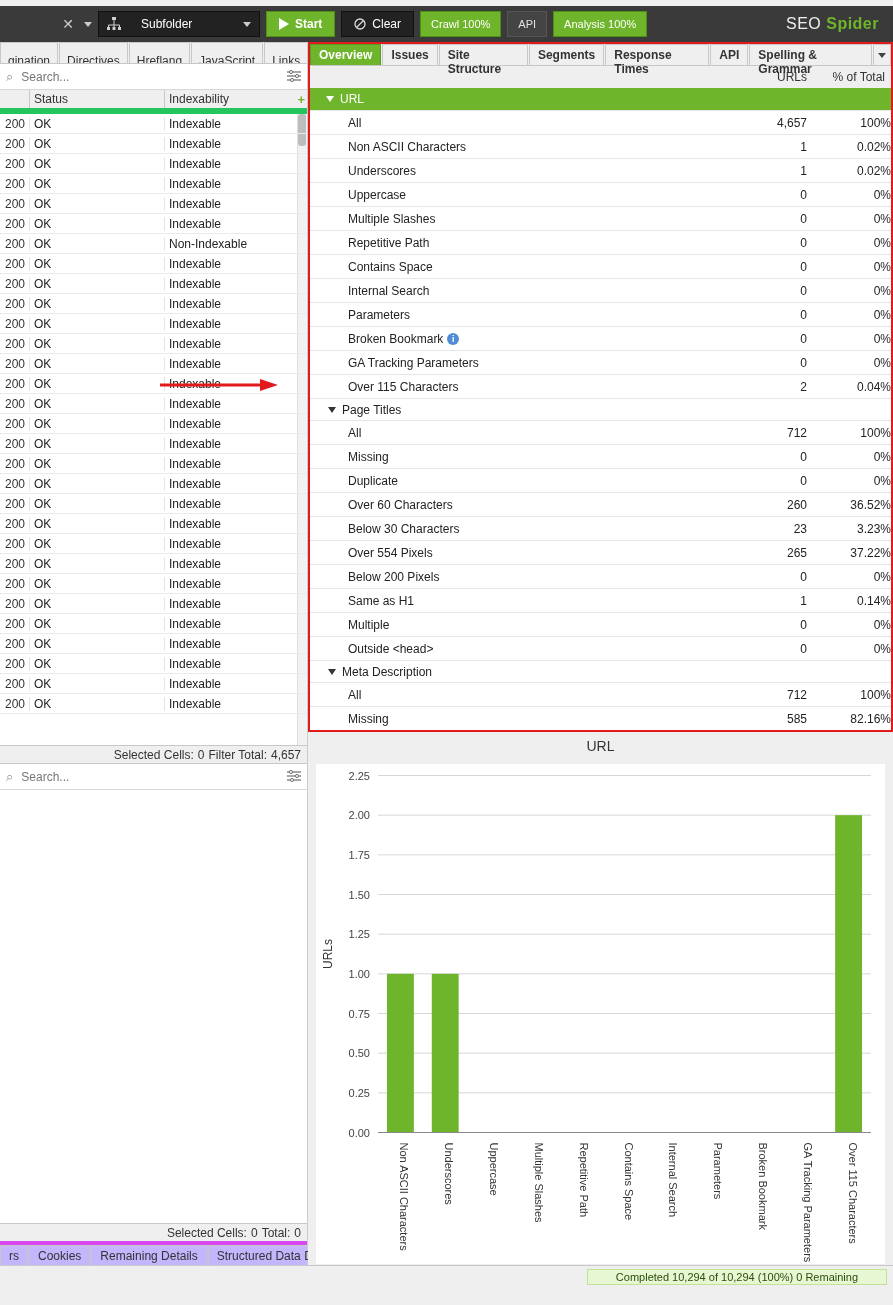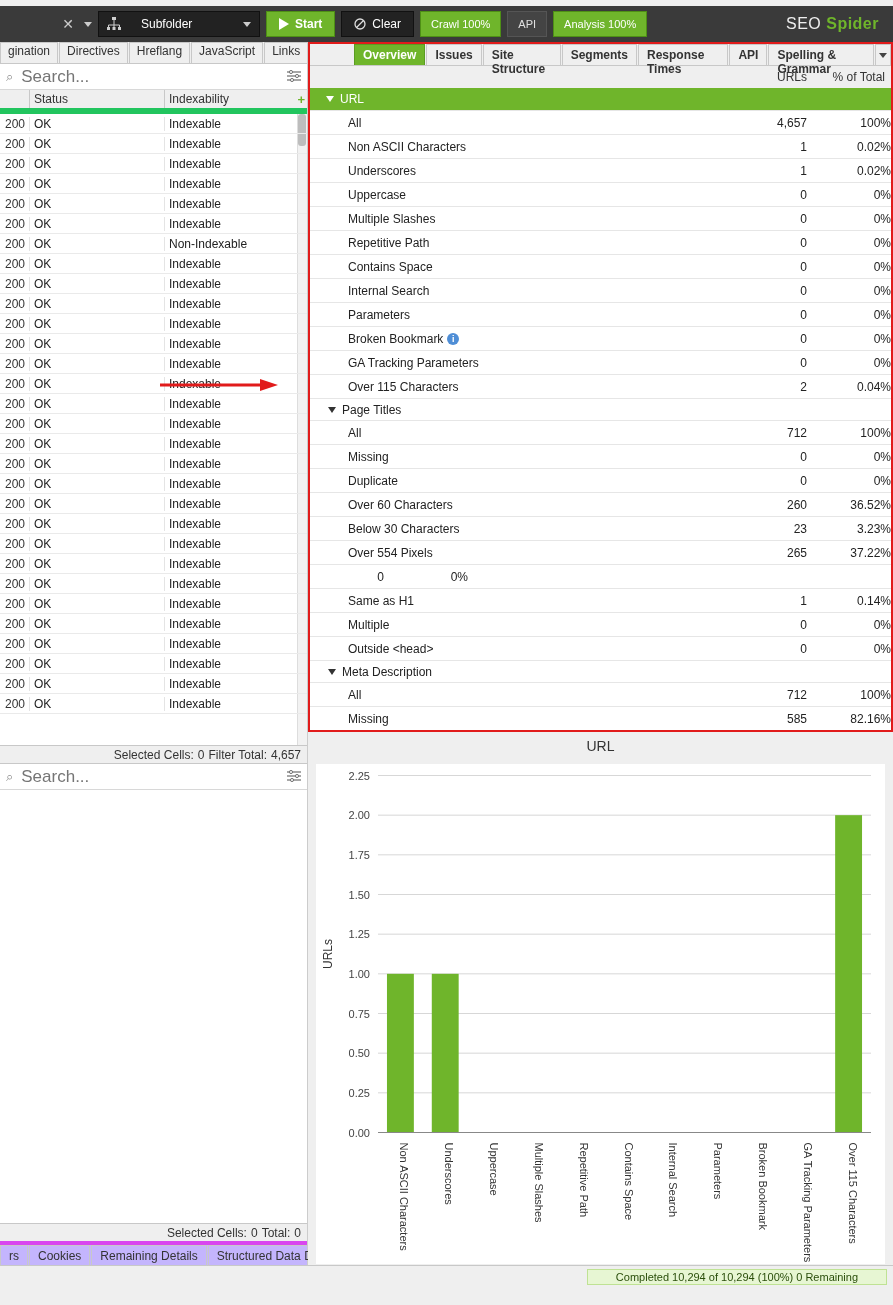--- a/index.html
+++ b/index.html
@@ -19,45 +19,45 @@
   .badge.green{background:#6fb52b;border-color:#4e8f15}
   .badge.grey{background:#444;color:#e0e0e0;border-color:#555}
   .brand{margin-left:auto;color:#eee;font-size:16px;letter-spacing:.5px;padding-right:8px;white-space:nowrap}
   .brand .spider{color:#6fb52b;font-weight:600;}
 
   .main{display:flex;height:calc(100% - 36px - 24px - 16px - 6px);}
   .left-col{width:308px;display:flex;flex-direction:column;border-right:1px solid #ccc;background:#fff;}
   .right-col{flex:1;display:flex;flex-direction:column;min-width:0;}
 
   .left-tabs{height:22px;background:#efefef;display:flex;align-items:stretch;border-bottom:1px solid #c8c8c8;overflow:hidden;}
-  .left-tabs .tab{padding:1px 7px;background:#efefef;border:1px solid #c8c8c8;border-bottom:none;color:#333;cursor:pointer;font-size:12px;white-space:nowrap;margin-right:1px;}
+  .left-tabs .tab{padding:11px 7px;background:#efefef;border:1px solid #c8c8c8;border-bottom:none;color:#333;cursor:pointer;font-size:12px;white-space:nowrap;margin-right:1px;}
 
   .search-row{height:26px;display:flex;align-items:center;padding:0 6px;gap:6px;background:#fff;border-bottom:1px solid #d8d8d8}
   .search-row .mag{color:#888;font-size:13px}
-  .search-row input{flex:1;border:none;outline:none;font-size:17px;color:#333;background:transparent}
+  .search-row input{flex:1;border:none;outline:none;font-size:12px;color:#333;background:transparent}
   .search-row .filter-icon{color:#888;font-size:14px;cursor:pointer}
 
   .grid-head{display:flex;height:24px;background:#efefef;border-bottom:6px solid #22c55e;align-items:center;font-size:12px;color:#333;position:relative}
   .grid-head .c1{width:30px;border-right:1px solid #c8c8c8;height:100%;}
   .grid-head .c2{width:135px;padding-left:4px;border-right:1px solid #c8c8c8;height:100%;display:flex;align-items:center}
   .grid-head .c3{flex:1;padding-left:4px;height:100%;display:flex;align-items:center}
   .grid-head .plus{position:absolute;right:2px;top:2px;color:#6fb52b;font-weight:bold;font-size:13px}
 
   .grid-body{flex:1;overflow:hidden;background:#fff;position:relative}
   .grid-row{display:flex;height:20px;align-items:center;border-bottom:1px solid #eaeaea;color:#222;font-size:12px;position:relative}
   .grid-row .c1{width:30px;text-align:right;padding-right:4px;color:#333;border-right:1px solid #e4e4e4}
   .grid-row .c2{width:135px;padding-left:4px;border-right:1px solid #e4e4e4}
   .grid-row .c3{flex:1;padding-left:4px}
   .grid-body .scroll-edge{position:absolute;right:0;top:0;width:10px;height:100%;background:#f2f2f2;border-left:1px solid #ddd}
   .grid-body .scroll-thumb{position:absolute;right:1px;top:0;width:8px;height:32px;background:#bdbdbd;border-radius:3px}
   .red-arrow{position:absolute;left:160px;top:263px;z-index:5}
 
   .grid-foot{height:18px;display:flex;align-items:center;justify-content:flex-end;background:#efefef;border-top:1px solid #c8c8c8;padding-right:6px;font-size:12px;color:#333;gap:4px}
 
-  .right-tabs{height:22px;background:#efefef;display:flex;align-items:stretch;border-bottom:1px solid #c8c8c8;padding-left:44px;}
+  .right-tabs{height:22px;background:#efefef;display:flex;align-items:stretch;border-bottom:1px solid #c8c8c8;}
   .right-tabs .tab{padding:3px 8px;background:#efefef;border:1px solid #c8c8c8;border-bottom:none;color:#333;cursor:pointer;font-size:12px;font-weight:bold;margin-right:1px}
   .right-tabs .tab.active{background:#6fb52b;color:#fff;border-color:#5a9c22}
   .right-tabs .dd{margin-left:auto;width:20px;display:flex;align-items:center;justify-content:center;border:1px solid #c8c8c8;border-bottom:none;cursor:pointer}
   .right-tabs .dd .tri{width:0;height:0;border-left:4px solid transparent;border-right:4px solid transparent;border-top:5px solid #444}
 
   .red-box{border:2px solid #e11b1b; position:relative;}
   .ov-head{display:flex;height:22px;align-items:center;color:#333;font-size:12px}
   .ov-head .spacer{flex:1}
   .ov-head .col-urls{width:80px;text-align:right;padding-right:6px}
   .ov-head .col-pct{width:78px;text-align:right;padding-right:6px}
@@ -482,20 +482,21 @@
             <div class="label">Below 30 Characters </div>
             <div class="urls">23</div>
             <div class="pct">3.23%</div>
           </div>
           <div class="ov-row">
             <div class="label">Over 554 Pixels </div>
             <div class="urls">265</div>
             <div class="pct">37.22%</div>
           </div>
           <div class="ov-row">
+            <div class="label">Below 200 Pixels </div>
             <div class="urls">0</div>
             <div class="pct">0%</div>
           </div>
           <div class="ov-row">
             <div class="label">Same as H1 </div>
             <div class="urls">1</div>
             <div class="pct">0.14%</div>
           </div>
           <div class="ov-row">
             <div class="label">Multiple </div>

